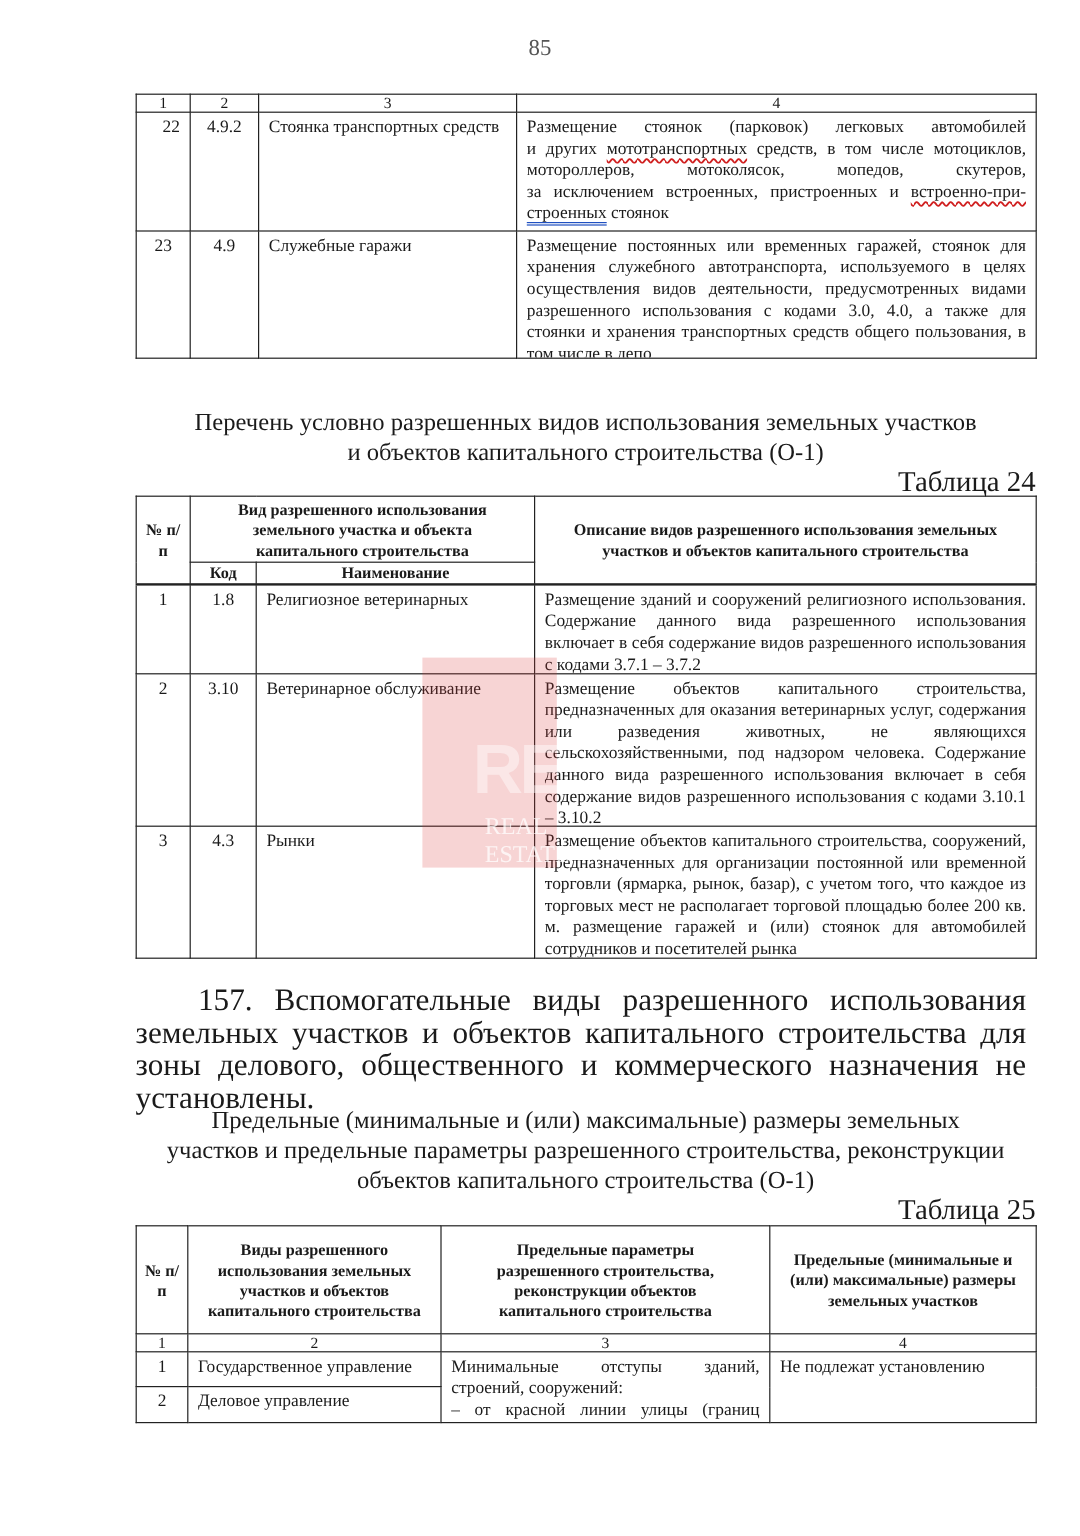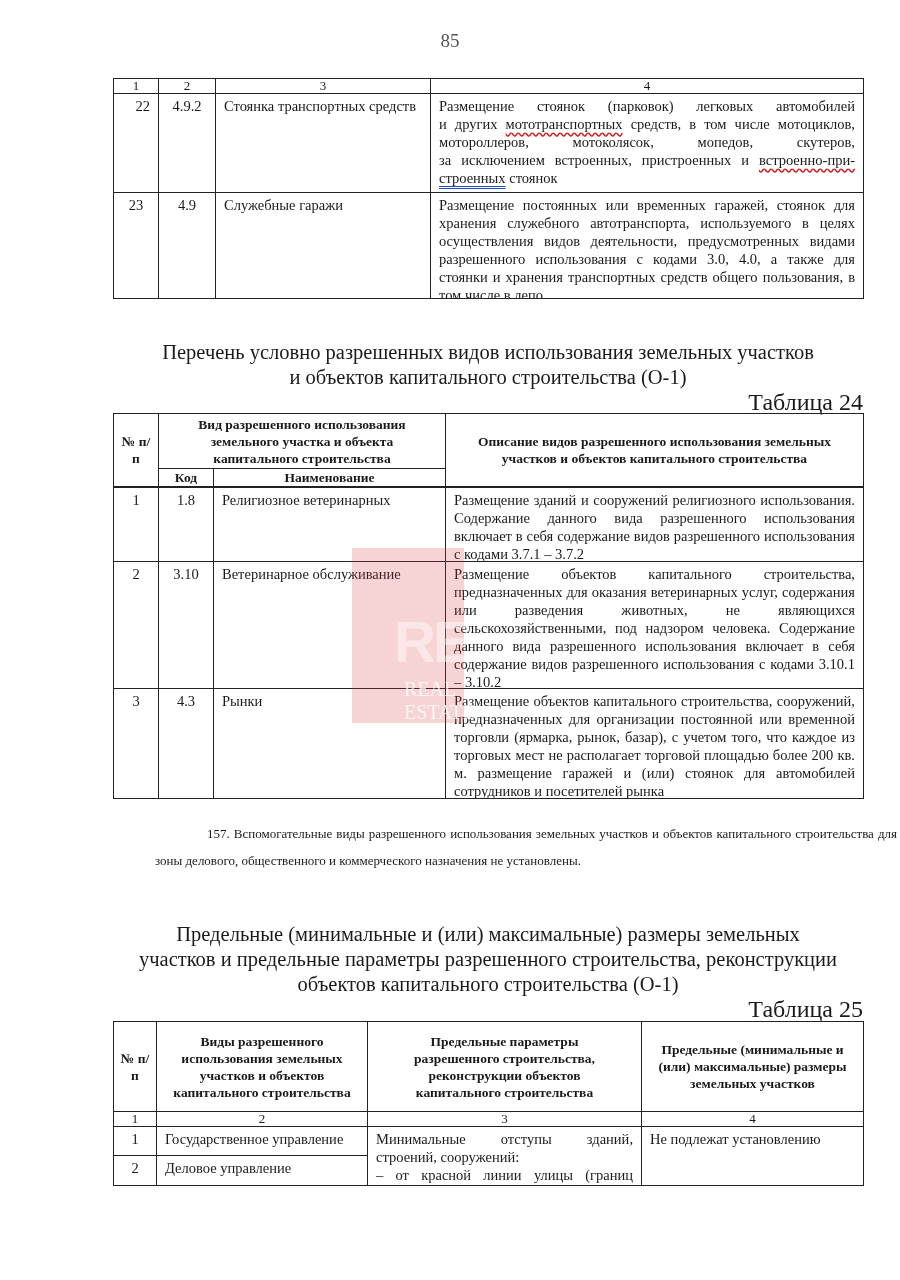--- a/index.html
+++ b/index.html
@@ -12,21 +12,21 @@
   th { font-weight:bold; vertical-align:middle; font-size:13.5px; line-height:17px; }
   .c { text-align:center; }
   .j { text-align:justify; text-align-last:justify; }
   .jl { text-align:justify; }
   .cut { overflow:hidden; }
   .hdr-num td { text-align:center; font-size:13px; line-height:14px; padding:0; }
   .wavy-red { text-decoration:underline wavy #d02020; text-underline-offset:3px; }
   .wavy-blue { text-decoration:underline double #2050c0; text-underline-offset:3px; }
   .heading { position:absolute; left:0; width:980px; text-align:center; font-size:20.5px; line-height:25px; }
   .tcap { position:absolute; right:37px; font-size:24px; }
-  .para { position:absolute; left:113px; width:742px; font-size:13px; line-height:27px; text-align:justify;margin-left:42px; }
+  .para { position:absolute; left:113px; width:742px; font-size:26px; line-height:27px; text-align:justify; }
   .watermark { position:absolute; left:352px; top:548px; width:112px; height:175px;
                background:rgba(220,60,60,0.22); pointer-events:none; }
   .watermark .big { position:absolute; left:42px; top:60px; font-family:"Liberation Sans", sans-serif;
                     font-size:58px; font-weight:bold; color:rgba(255,255,255,0.45); letter-spacing:-3px; }
   .watermark .small { position:absolute; left:52px; top:130px; font-size:20px; color:rgba(255,255,255,0.75); }
 </style>
 </head>
 <body>
 
 <div class="page-num">85</div>

